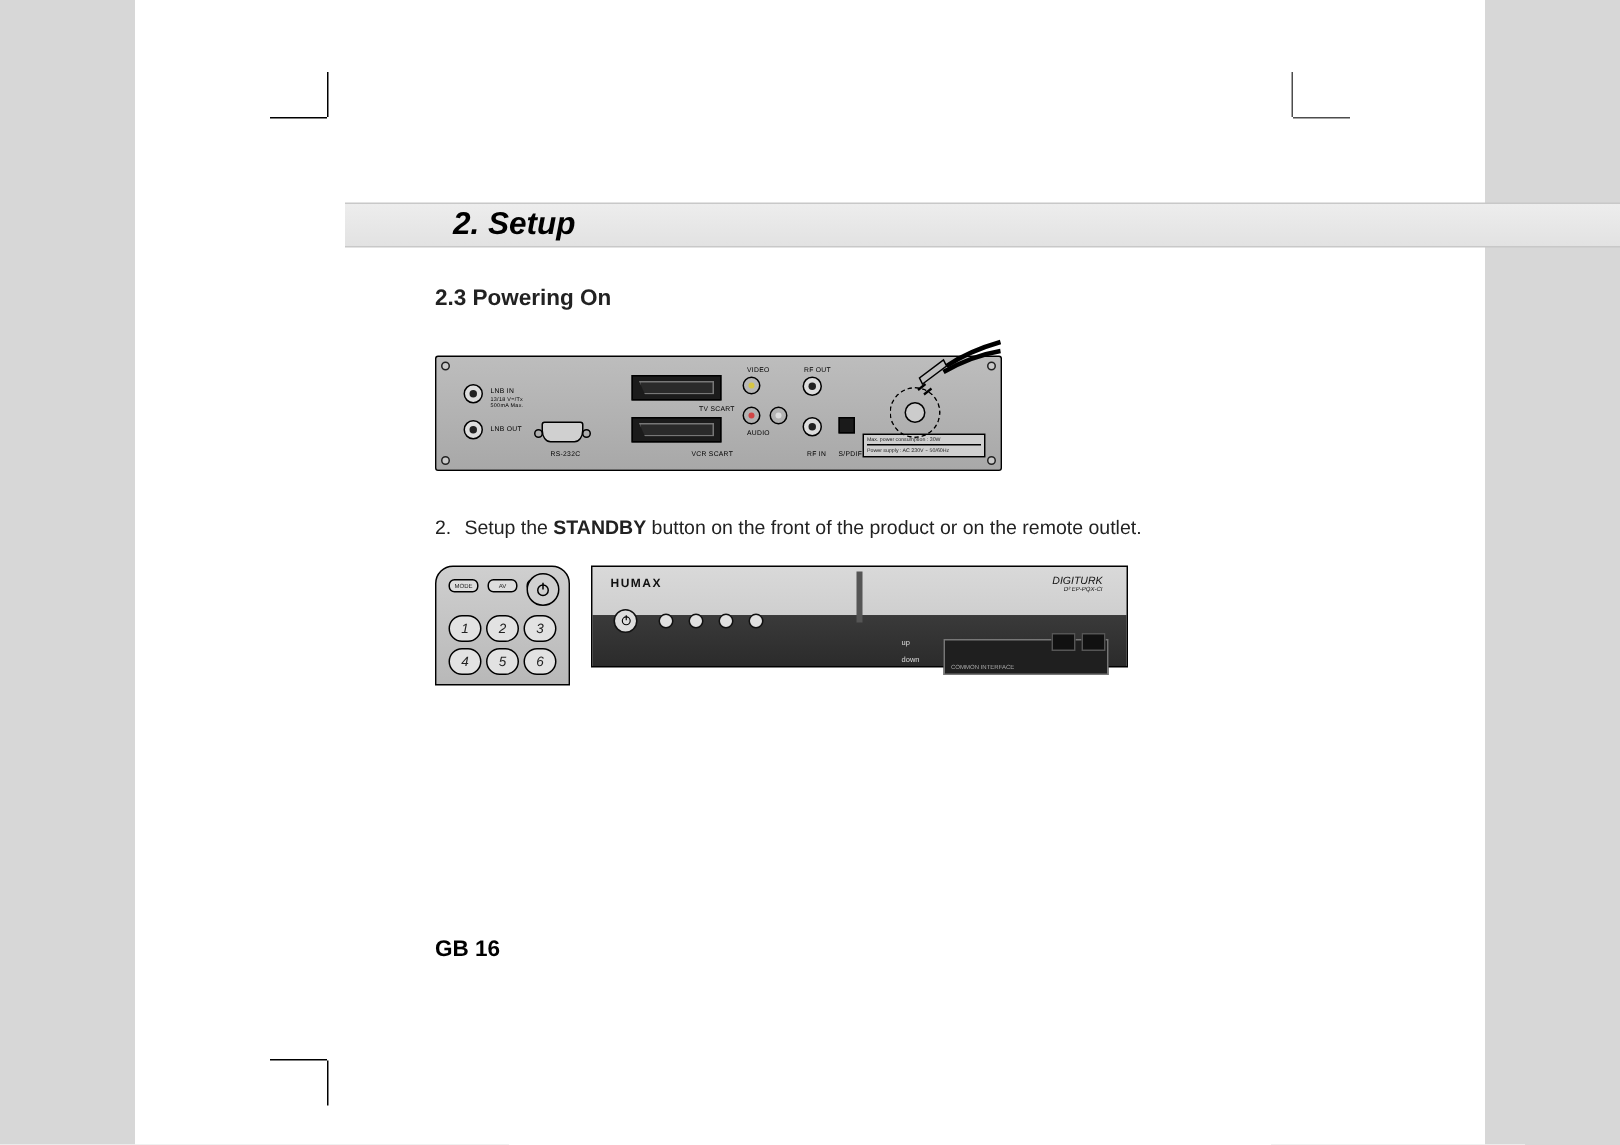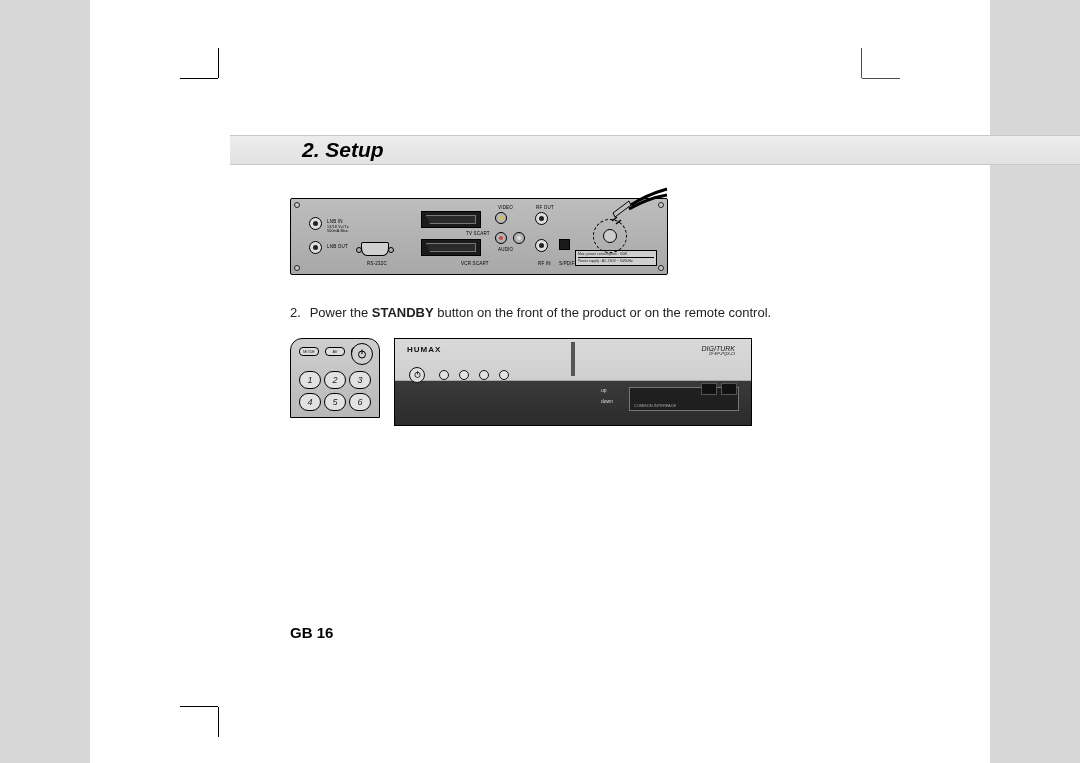--- a/index.html
+++ b/index.html
@@ -114,21 +114,21 @@
     background: linear-gradient(to bottom,#cfcfcf,#b8b8b8); position:relative; overflow:hidden;
   }
   .rm-row{position:absolute;left:8px;right:8px;display:flex;justify-content:space-between;}
   .rm-top{top:8px;} .rm-top .pill{font-size:4px;width:20px;height:9px;border:1px solid #000;border-radius:4px;background:#ddd;display:flex;align-items:center;justify-content:center;}
   .standby{width:22px;height:22px;border:1.5px solid #000;border-radius:50%;background:#d0d0d0;position:absolute;right:6px;top:4px;display:flex;align-items:center;justify-content:center;}
   .standby svg{width:12px;height:12px;}
   .rm-btns{top:32px;} .rm-btns2{top:54px;}
   .rbtn{width:22px;height:18px;border:1.5px solid #000;border-radius:9px;background:#e2e2e2;display:flex;align-items:center;justify-content:center;font-size:9px;font-style:italic;}
 
   .front {
-    width: 358px; height: 88px; border:1px solid #000;
+    width: 358px; height: 68px; border:1px solid #000;
     background: linear-gradient(to bottom,#d9d9d9 0%, #cfcfcf 48%, #3a3a3a 49%, #2b2b2b 100%);
     position:relative;
   }
   .brand{position:absolute;left:12px;top:6px;font-size:8px;font-weight:bold;letter-spacing:1px;color:#111;}
   .brand2{position:absolute;right:16px;top:6px;font-size:7px;font-style:italic;color:#111;}
   .brand2 .sm{font-size:4px;display:block;text-align:right;margin-top:-1px;}
   .slot{position:absolute;left:50%;top:3px;width:4px;height:34px;background:#555;transform:translateX(-50%);}
   .fp-btns{position:absolute;left:14px;top:28px;display:flex;gap:10px;align-items:center;}
   .fbtn{width:10px;height:10px;border:1px solid #111;border-radius:50%;background:#e2e2e2;}
   .fp-standby{width:16px;height:16px;border:1.5px solid #111;border-radius:50%;background:#ddd;display:flex;align-items:center;justify-content:center;margin-right:4px;}
@@ -158,20 +158,21 @@
   <div class="crop-v-left-b"></div>
   <div class="crop-h-left-b"></div>
   <div class="crop-v-right"></div>
   <div class="crop-h-right"></div>
 
   <div class="title-band">
     <h1>2. Setup</h1>
   </div>
 
   <div class="content">
+    <div class="subhead">2.3 Powering On</div>
 
 
     <div class="fig-rear">
       <div class="screw s1"></div>
       <div class="screw s2"></div>
       <div class="screw s3"></div>
       <div class="screw s4"></div>
 
       <div class="coax lnbin"></div>
       <span class="lbl lnbin-lbl">LNB IN</span>
@@ -221,21 +222,21 @@
           <path d="M22 18 C 34 10, 44 6, 58 2" fill="none" stroke="#000" stroke-width="3"></path>
           <path d="M20 22 C 34 14, 46 10, 58 8" fill="none" stroke="#000" stroke-width="3"></path>
           <line x1="8" y1="30" x2="3" y2="34" stroke="#000" stroke-width="1.5"></line>
           <line x1="12" y1="33" x2="7" y2="37" stroke="#000" stroke-width="1.5"></line>
         </svg>
       </div>
     </div>
 
     <div class="step">
       <span class="step-num">2.</span>
-      <span>Power the </span><span class="bold">STANDBY</span><span> button on the front of the product or on the remote control.</span>
+      <span>Setup the </span><span class="bold">STANDBY</span><span> button on the front of the product or on the remote outlet.</span>
     </div>
 
     <div class="fig-front-row">
       <div class="remote">
         <div class="rm-row rm-top">
           <div class="pill">MODE</div>
           <div class="pill">AV</div>
           <div class="pill" style="font-size:3.5px">STANDBY</div>
         </div>
         <div class="standby">

